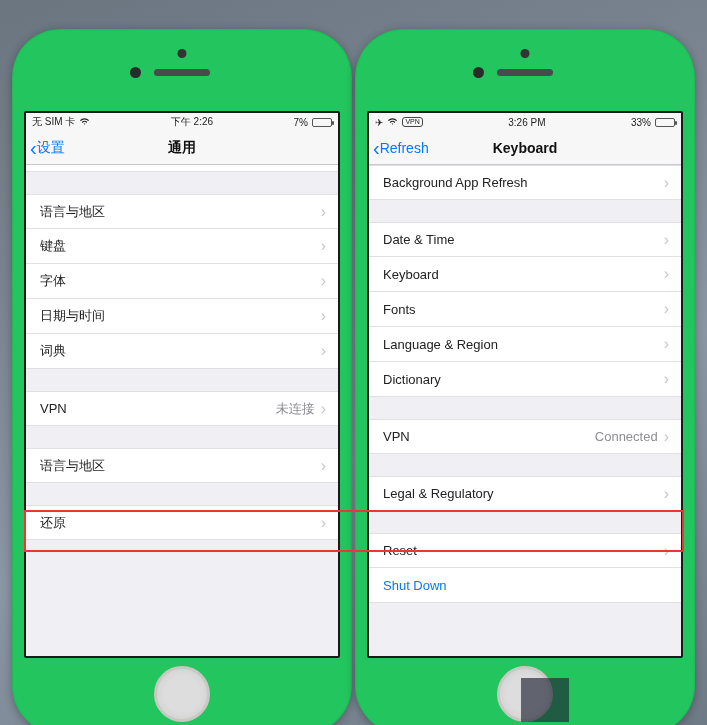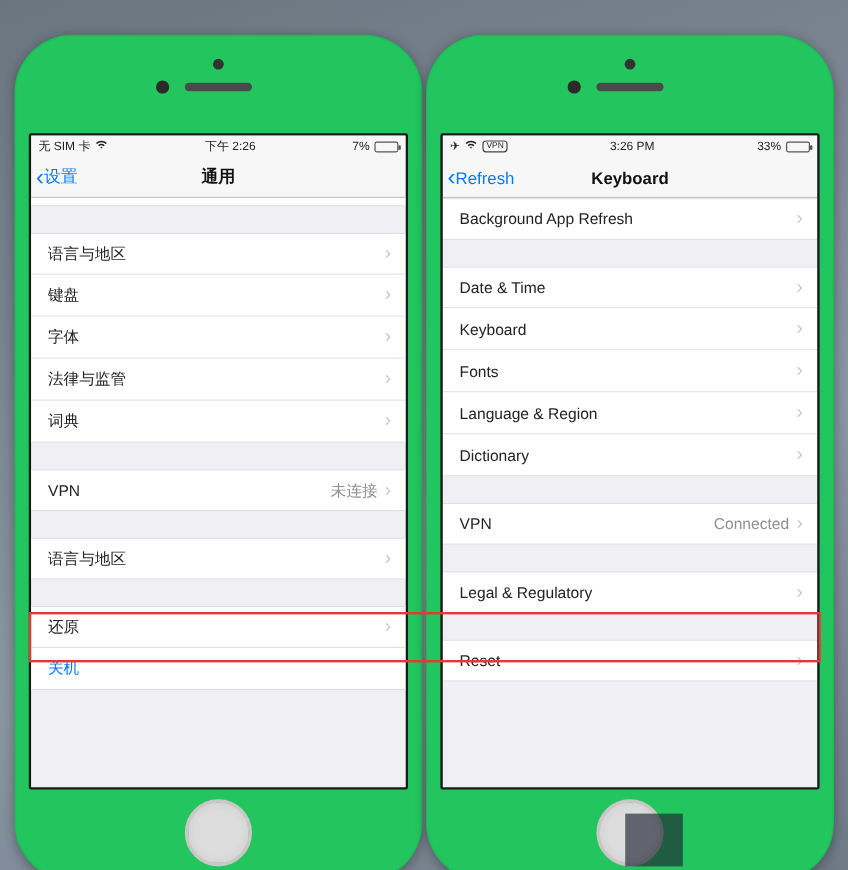--- a/index.html
+++ b/index.html
@@ -251,21 +251,21 @@
               <span class="chevron-right">›</span>
             </span>
         </div>
         <div class="row">
           <span>字体</span>
           <span class="row-right">
               <span class="chevron-right">›</span>
             </span>
         </div>
         <div class="row">
-          <span>法律与监管</span>
+          <span>日期与时间</span>
           <span class="row-right">
               <span class="chevron-right">›</span>
             </span>
         </div>
         <div class="row">
           <span>词典</span>
           <span class="row-right">
               <span class="chevron-right">›</span>
             </span>
         </div>
@@ -286,23 +286,20 @@
               <span class="chevron-right">›</span>
             </span>
         </div>
       </div>
       <div class="group">
         <div class="row">
           <span>还原</span>
           <span class="row-right">
               <span class="chevron-right">›</span>
             </span>
-        </div>
-        <div class="row link">
-          <span>关机</span>
         </div>
       </div>
     </div>
   </div>
   <div class="home-btn"></div>
 </div>
 
 <div class="phone">
   <div class="camera-top"></div>
   <div class="speaker"></div>
@@ -389,20 +386,23 @@
             </span>
         </div>
       </div>
       <div class="group">
         <div class="row">
           <span>Reset</span>
           <span class="row-right">
               <span class="chevron-right">›</span>
             </span>
         </div>
+        <div class="row link">
+          <span>Shut Down</span>
+        </div>
       </div>
     </div>
   </div>
   <div class="home-btn"></div>
   <div class="tape"></div>
 </div>
 
 <div class="highlight-box" style="left:24px; top:510px; width:660px; height:42px;"></div>
 
 </body></html>

